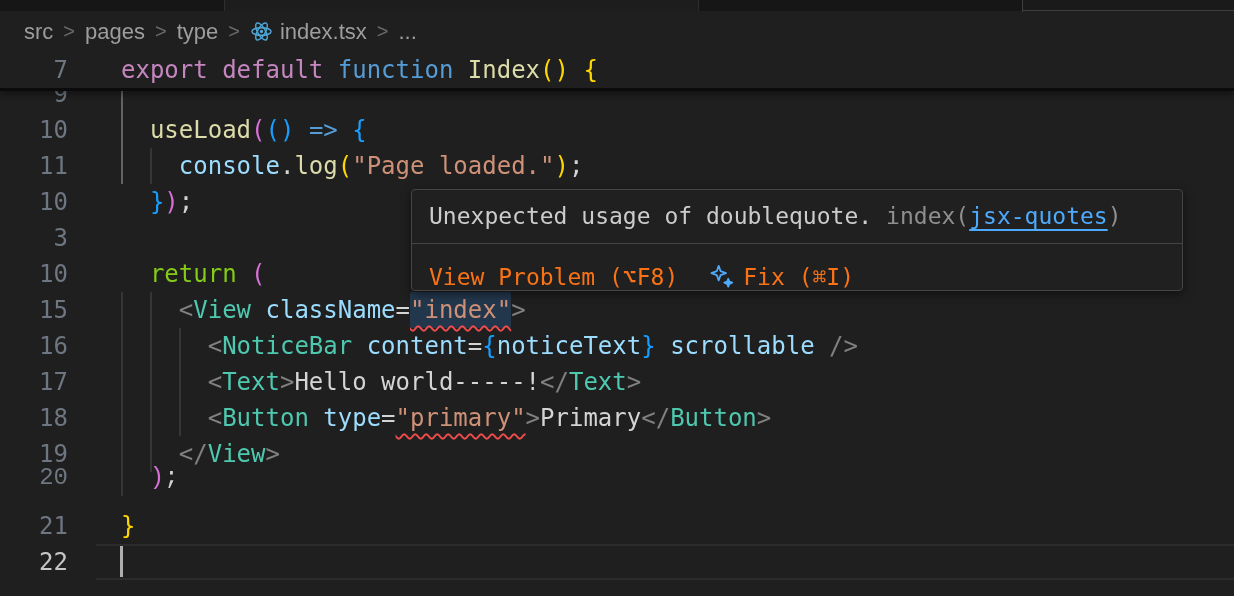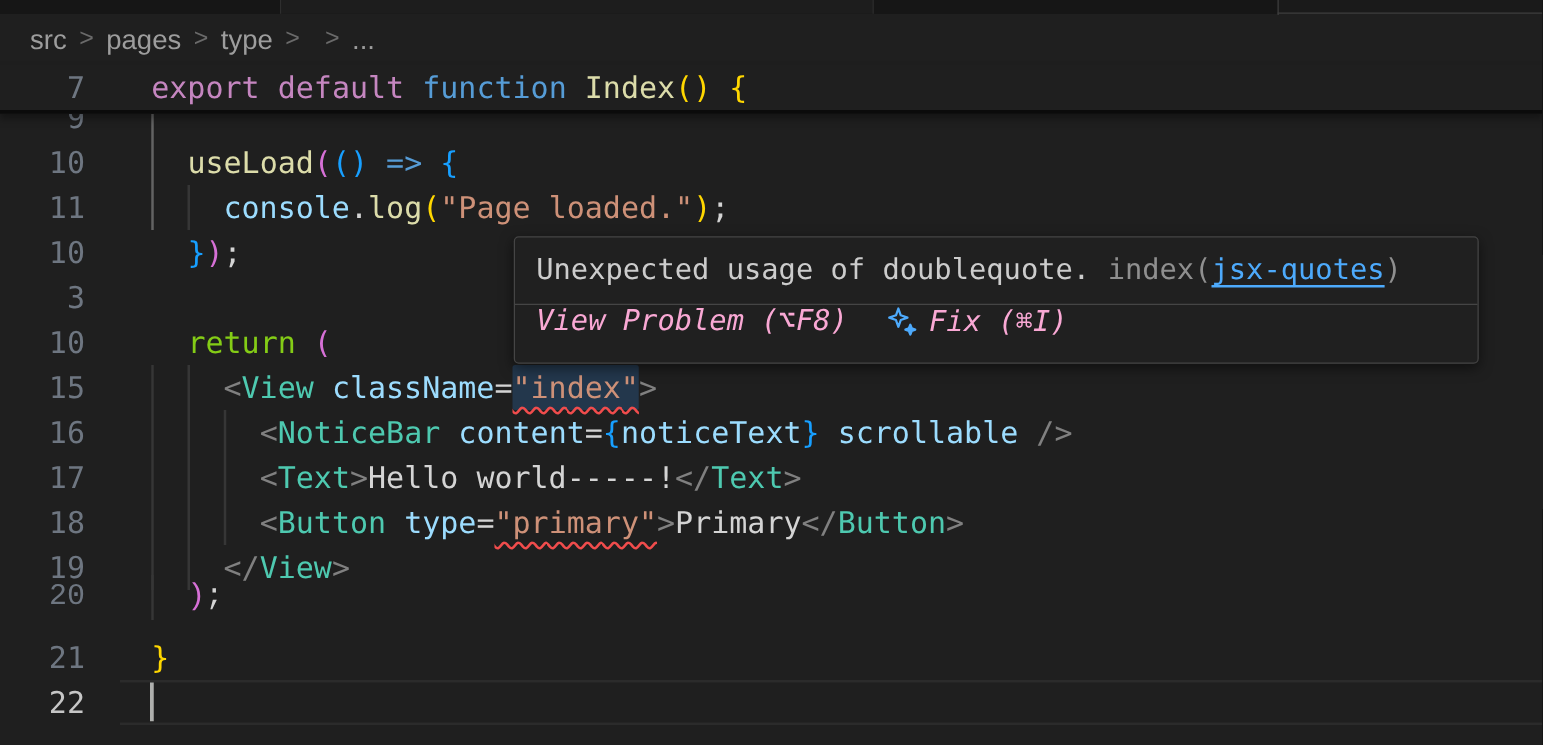--- a/index.html
+++ b/index.html
@@ -47,22 +47,22 @@
            border-top:2px solid #2b2b2b;border-bottom:2px solid #2b2b2b;}
   .cursor{position:absolute;left:120px;top:494px;width:3px;height:31px;background:#aeafad;}
 
   
   .popup{position:absolute;left:411px;top:137px;width:772px;box-sizing:border-box;background:#202020;
          border:1px solid #454545;border-radius:4px;z-index:10;box-shadow:0 3px 10px rgba(0,0,0,0.5);}
   .popup-msg{height:53px;line-height:53px;padding-left:17px;white-space:pre;
              font-family:"DejaVu Sans Mono","Liberation Mono",monospace;font-size:23px;color:#cccccc;}
   .popup-msg .dim{color:#8f8f8f;}
   .popup-msg .lnk{color:#4daafc;text-decoration:underline;text-underline-offset:5px;cursor:pointer;}
-  .popup-actions{height:46px;border-top:1px solid #454545;display:flex;align-items:flex-start;gap:30px;
-                 padding-left:17px;font-size:23px;color:#f9a8d4;font-style:italic;}
+  .popup-actions{height:46px;border-top:1px solid #454545;display:flex;align-items:flex-end;gap:30px;
+                 padding-left:17px;font-size:23px;color:#f97316;}
   .action{display:flex;align-items:center;gap:8px;cursor:pointer;}
 
   .msg-gap{display:inline-block;width:14px;}
 </style>
 </head>
 <body>
 
 <div class="canvas">
 
   <div class="tabstrip">
@@ -76,20 +76,31 @@
     <div class="corner-h" style="left:1022px;width:212px;"></div>
   </div>
 
   <div class="breadcrumb">
     <span class="crumb">src</span>
     <span class="crumb-sep">&gt;</span>
     <span class="crumb">pages</span>
     <span class="crumb-sep">&gt;</span>
     <span class="crumb">type</span>
     <span class="crumb-sep">&gt;</span>
+    <span class="crumb crumb-file">
+      <span style="display:inline-flex;">
+        <svg width="23" height="23" viewBox="0 0 24 24" fill="none" stroke="#4FA8D8" stroke-width="1.5">
+          <ellipse cx="12" cy="12" rx="10" ry="4"></ellipse>
+          <ellipse cx="12" cy="12" rx="10" ry="4" transform="rotate(60 12 12)"></ellipse>
+          <ellipse cx="12" cy="12" rx="10" ry="4" transform="rotate(120 12 12)"></ellipse>
+          <circle cx="12" cy="12" r="1.7" fill="#4FA8D8" stroke="none"></circle>
+        </svg>
+      </span>
+      <span>index.tsx</span>
+    </span>
     <span class="crumb-sep">&gt;</span>
     <span class="crumb">...</span>
   </div>
 
   <div class="editor">
 
     <div class="curline"></div>
 
     <div>
         <div class="code-line" style="top: 60px;"><i class="guide active" style="left: 121px;"></i><span class="lnum">10</span><span class="ltext"><span class="tok">  </span><span class="tok" style="color: rgb(220, 220, 170);">useLoad</span><span class="tok" style="color: rgb(214, 112, 214);">(</span><span class="tok" style="color: rgb(23, 159, 255);">()</span><span class="tok"> </span><span class="tok" style="color: rgb(86, 156, 214);">=&gt;</span><span class="tok"> </span><span class="tok" style="color: rgb(23, 159, 255);">{</span></span></div>

